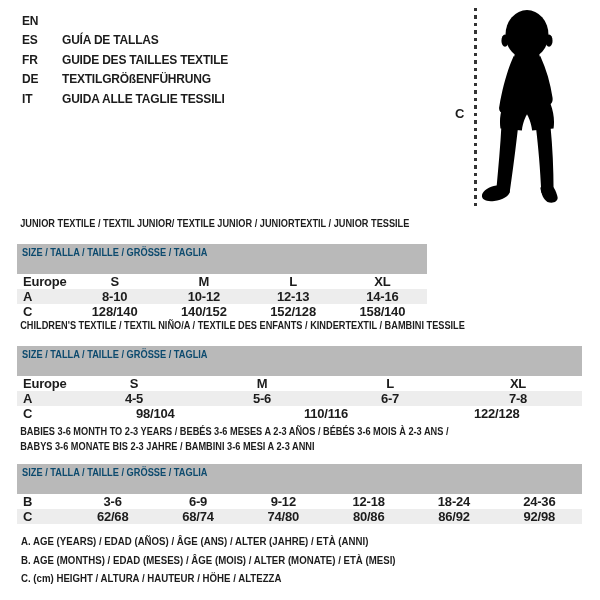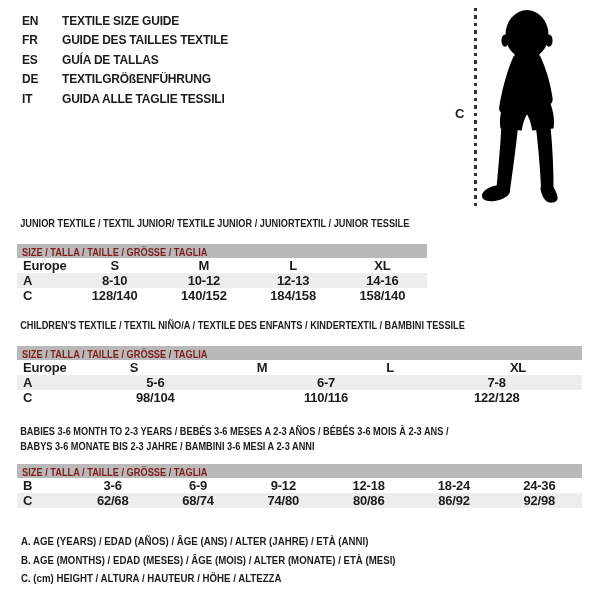--- a/index.html
+++ b/index.html
@@ -36,23 +36,23 @@
   .sec-2 { top: 424px; width: 565px; }
   .sec-title {
     font-size: 11.5px; line-height: 15px;
     padding-left: 4px;
     white-space: pre;
     transform: scaleX(0.80); transform-origin: 0 0;
     margin-bottom: 13px;
   }
   .sec-2 .sec-title { margin-bottom: 10px; }
   .tbl-header {
-    height: 14px; line-height: 14px;
+    height: 30px; line-height: 14px;
     background: #b9b9b9;
-    color: #7f1d1d;
+    color: #0c4a6e;
     overflow: hidden;
   }
   .tbl-header span {
     display: inline-block; font-size: 11px; padding-left: 6px;
     white-space: pre;
     transform: scaleX(0.84); transform-origin: 0 50%;
   }
   .t-row { display: flex; height: 15px; line-height: 15px; font-size: 13px; letter-spacing: -0.2px; }
   .tbl-body .t-row:nth-child(even) { background: #ededed; }
   .t-lbl { width: 53px; padding-left: 6px; }
@@ -67,29 +67,28 @@
   }
 </style>
 </head>
 <body>
 
 <div class="page">
 
   <div class="lang-list">
       <div class="lang-row">
         <span class="lang-code">EN</span>
-        <span class="lang-title">TEXTILE SIZE GUIDE</span>
+      </div>
+      <div class="lang-row">
+        <span class="lang-code">ES</span>
+        <span class="lang-title">GUÍA DE TALLAS</span>
       </div>
       <div class="lang-row">
         <span class="lang-code">FR</span>
         <span class="lang-title">GUIDE DES TAILLES TEXTILE</span>
-      </div>
-      <div class="lang-row">
-        <span class="lang-code">ES</span>
-        <span class="lang-title">GUÍA DE TALLAS</span>
       </div>
       <div class="lang-row">
         <span class="lang-code">DE</span>
         <span class="lang-title">TEXTILGRÖßENFÜHRUNG</span>
       </div>
       <div class="lang-row">
         <span class="lang-code">IT</span>
         <span class="lang-title">GUIDA ALLE TAGLIE TESSILI</span>
       </div>
     </div>
@@ -125,39 +124,40 @@
           <span class="t-lbl">A</span>
           <span class="t-cell">8-10</span>
           <span class="t-cell">10-12</span>
           <span class="t-cell">12-13</span>
           <span class="t-cell">14-16</span>
         </div>
         <div class="t-row">
           <span class="t-lbl">C</span>
           <span class="t-cell">128/140</span>
           <span class="t-cell">140/152</span>
-          <span class="t-cell">184/158</span>
+          <span class="t-cell">152/128</span>
           <span class="t-cell">158/140</span>
         </div>
       </div>
   </div>
 
   <div class="sec sec-1">
     <div class="sec-title">CHILDREN'S TEXTILE / TEXTIL NIÑO/A / TEXTILE DES ENFANTS / KINDERTEXTIL / BAMBINI TESSILE</div>
     <div class="tbl-header"><span>SIZE / TALLA / TAILLE / GRÖSSE / TAGLIA</span></div>
     <div class="tbl-body">
         <div class="t-row">
           <span class="t-lbl">Europe</span>
           <span class="t-cell">S</span>
           <span class="t-cell">M</span>
           <span class="t-cell">L</span>
           <span class="t-cell">XL</span>
         </div>
         <div class="t-row">
           <span class="t-lbl">A</span>
+          <span class="t-cell">4-5</span>
           <span class="t-cell">5-6</span>
           <span class="t-cell">6-7</span>
           <span class="t-cell">7-8</span>
         </div>
         <div class="t-row">
           <span class="t-lbl">C</span>
           <span class="t-cell">98/104</span>
           <span class="t-cell">110/116</span>
           <span class="t-cell">122/128</span>
         </div>

